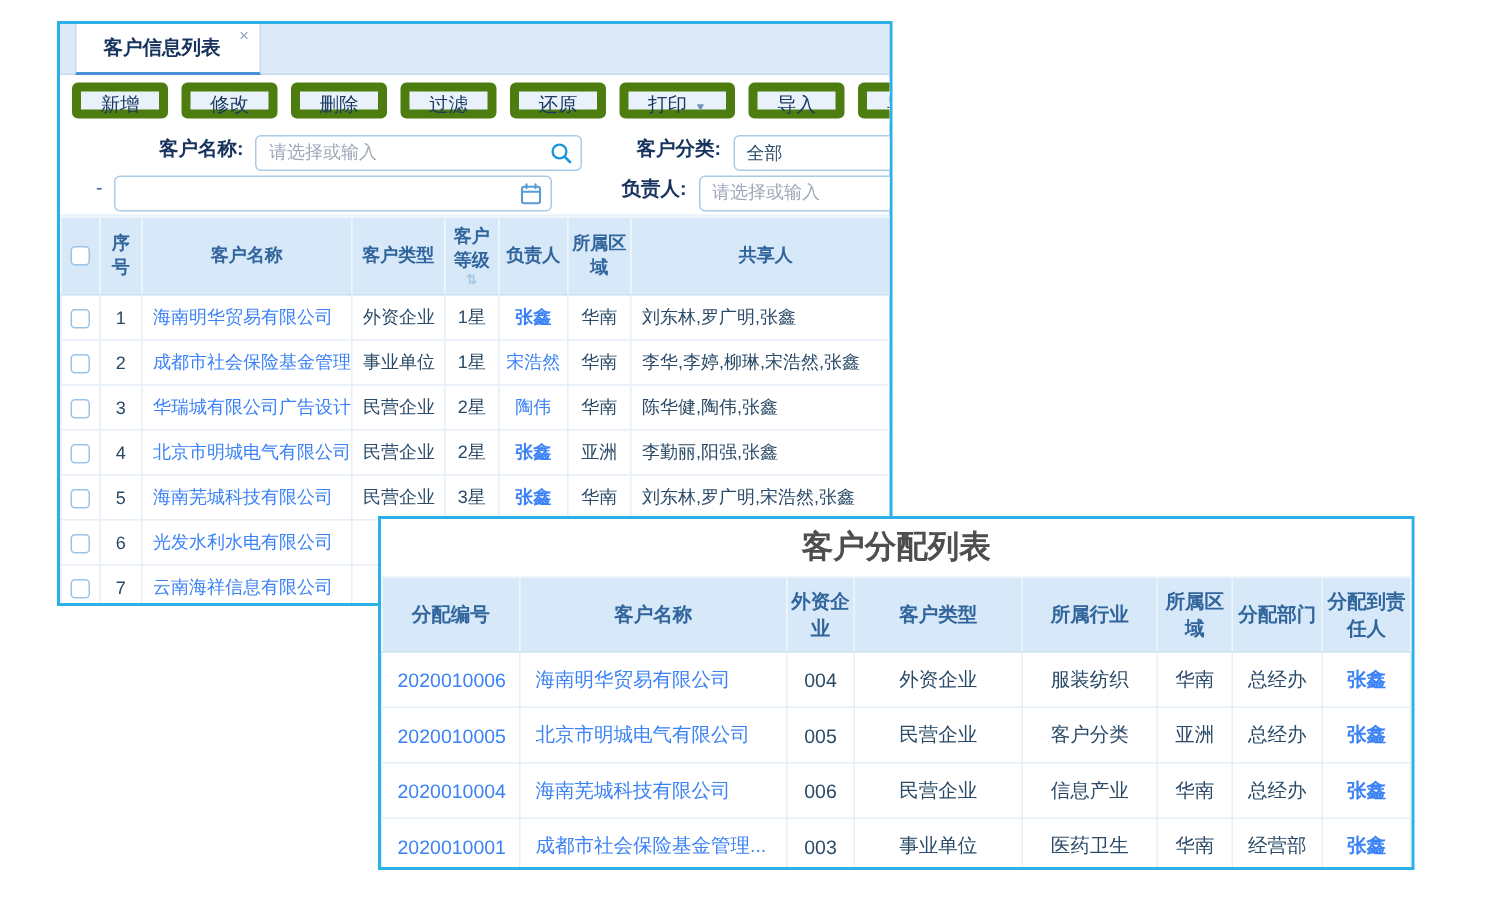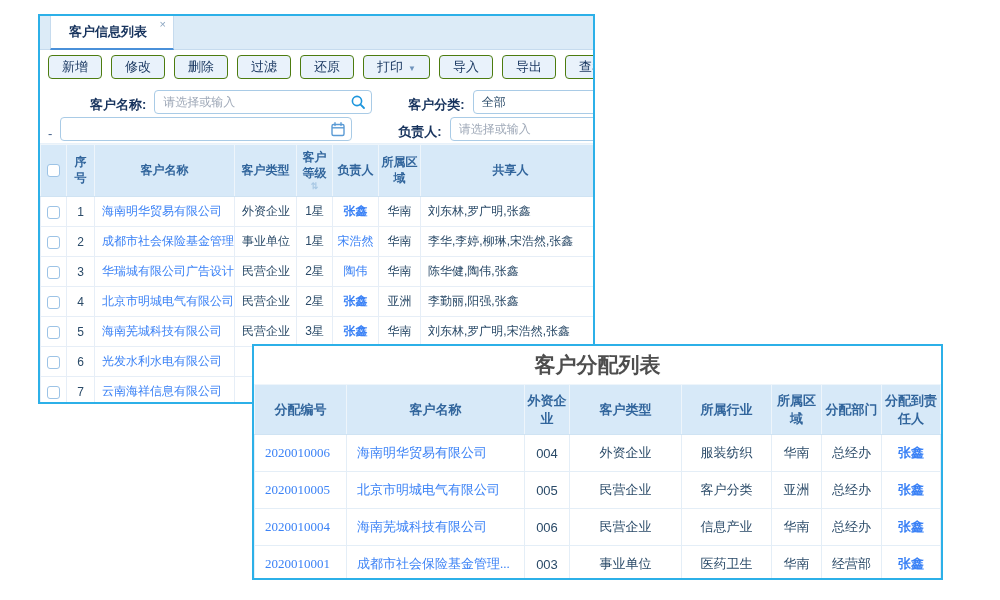--- a/index.html
+++ b/index.html
@@ -9,35 +9,35 @@
   .win1 { position:absolute; left:38px; top:14px; width:557px; height:390px;
           border:2px solid #2cb0e8; background:#fff; overflow:hidden; z-index:1; }
 
   .tabbar { height:34px; background:#dcebf7; border-bottom:1px solid #c6dbee; display:flex; align-items:stretch; padding-left:10px; }
   .tab { display:flex; align-items:center; padding:0 18px; font-size:13px; font-weight:bold; color:#17335d; cursor:pointer; position:relative; }
   .tab.active { background:#ffffff; border-left:1px solid #c6dbee; border-right:1px solid #c6dbee; border-bottom:2px solid #4a90d9; margin-bottom:-1px; padding-right:26px; }
   .tab .close { position:absolute; top:3px; right:7px; font-size:11px; color:#8aa5c0; font-weight:normal; line-height:1; }
 
   .toolbar { height:33px; display:flex; align-items:center; gap:9px; padding:0 8px; background:#fff; }
   .tbtn { font-family:"Liberation Sans", sans-serif; font-size:13px; color:#1c3a63; background:#e9f2fb;
-          border:1px solid #4d7c0f; border-radius:4px; height:24px; padding:0 13px; cursor:pointer; white-space:nowrap; }
+          border:6px solid #4d7c0f; border-radius:4px; height:24px; padding:0 13px; cursor:pointer; white-space:nowrap; }
   .tbtn .arr { font-size:8px; color:#6f93bc; margin-left:5px; }
 
   .filters { height:61px; position:relative; border-bottom:1px solid #e8f1f9; }
-  .frow { position:absolute; left:0; display:flex; align-items:flex-end; white-space:nowrap; width:640px; }
+  .frow { position:absolute; left:16px; display:flex; align-items:flex-start; white-space:nowrap; width:640px; }
   .frow1 { top:7px; }
   .frow2 { top:34px; }
   .flabel { font-size:13px; font-weight:bold; color:#17335d; }
   .fl-name { margin-left:50px; }
   .fl-cat  { margin-left:36px; }
   .fl-dash { margin-left:8px; font-weight:normal; color:#44618a; }
   .fl-owner{ margin-left:46px; }
   .fwrap { position:relative; margin-left:8px; }
   .finput { height:24px; border:1px solid #a9cbe6; border-radius:4px; font-size:12px; color:#2a4a68;
-            padding:0 26px 0 8px; font-family:Liberation Sans, sans-serif; background:#fff; }
+            padding:0 26px 0 8px; font-family:Liberation Mono, monospace; background:#fff; }
   .finput::placeholder { color:#9fa9b8; }
   .in-name { width:218px; }
   .in-date { width:292px; }
   .in-cat, .in-owner { width:170px; padding-right:8px; }
   .ficon { position:absolute; right:6px; top:4px; width:16px; height:16px; }
 
   table { border-collapse:collapse; table-layout:fixed; width:561px; }
   .t1 th { background:#d7e9f8; color:#31659c; font-size:12px; font-weight:bold; height:52px;
            border:1px solid #eef5fb; border-bottom:1px solid #cfe3f3; text-align:center; word-break:break-all; padding:2px; line-height:1.3; }
   .t1 td { height:30px; font-size:12px; color:#2a4a68; border:1px solid #e6eef7; text-align:center; overflow:hidden; white-space:nowrap; }
@@ -48,21 +48,21 @@
   a.lnk.strong { font-weight:bold; }
 
   
   .win2 { position:absolute; left:252px; top:344px; width:691px; height:236px;
           border:2px solid #2cb0e8; background:#fff; overflow:hidden; z-index:2; }
   .w2title { height:38px; line-height:38px; text-align:center; font-size:21px; font-weight:bold; color:#4e4e4e; background:#fff; }
   .t2 { width:687px; }
   .t2 th { background:#d7e9f8; color:#31659c; font-size:13px; font-weight:bold; height:50px;
            border:1px solid #eef5fb; border-bottom:1px solid #cfe3f3; text-align:center; word-break:break-all; padding:2px; line-height:1.35; }
   .t2 td { height:37px; font-size:13px; color:#2a4a68; border:1px solid #e4eef7; text-align:center; overflow:hidden; white-space:nowrap; }
-  .t2 td.al { padding-left:10px;font-family:Liberation Serif, serif; }
+  .t2 td.al { padding-left:10px; }
 </style>
 </head>
 <body>
 
 <div class="win1">
 
   <div class="tabbar">
     <div class="tab active">
       <span>客户信息列表</span>
       <span class="close">×</span>

